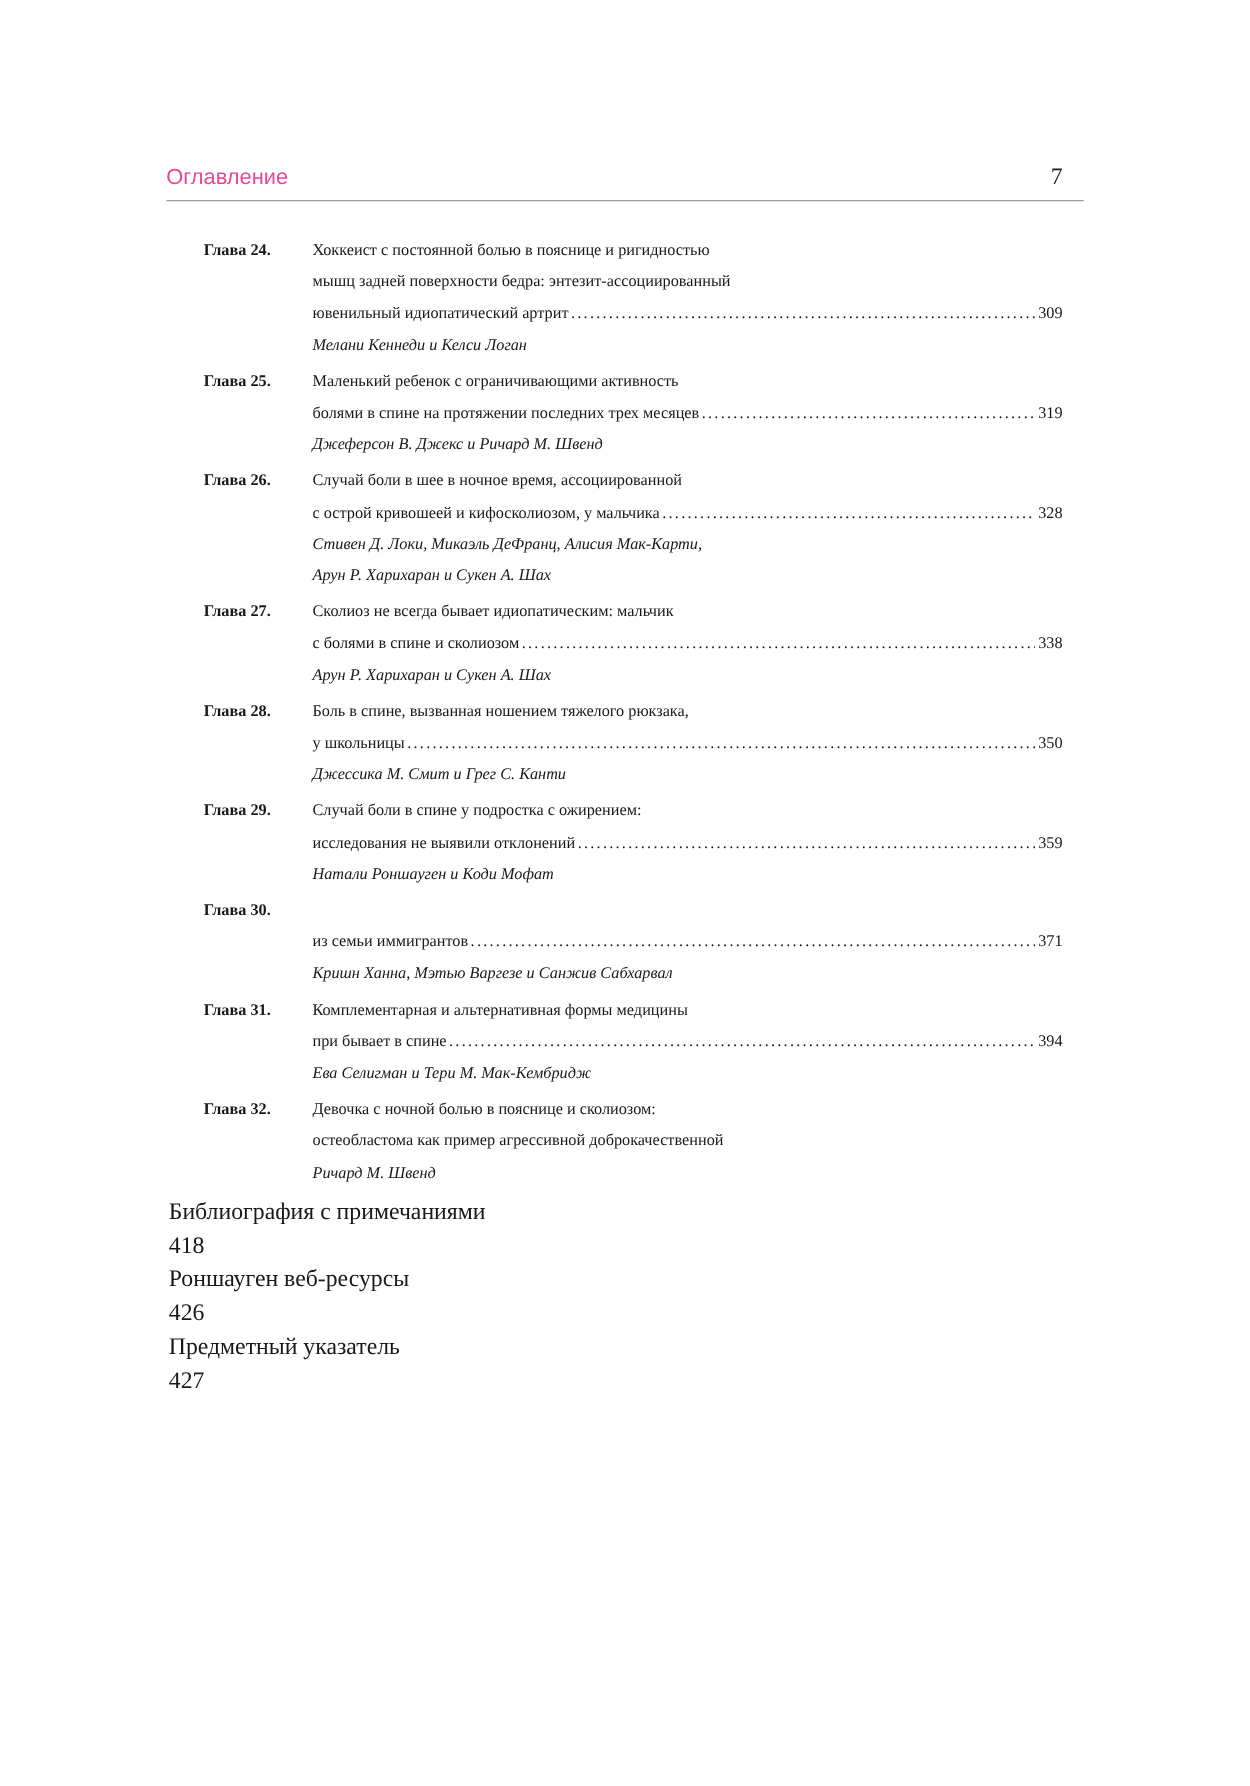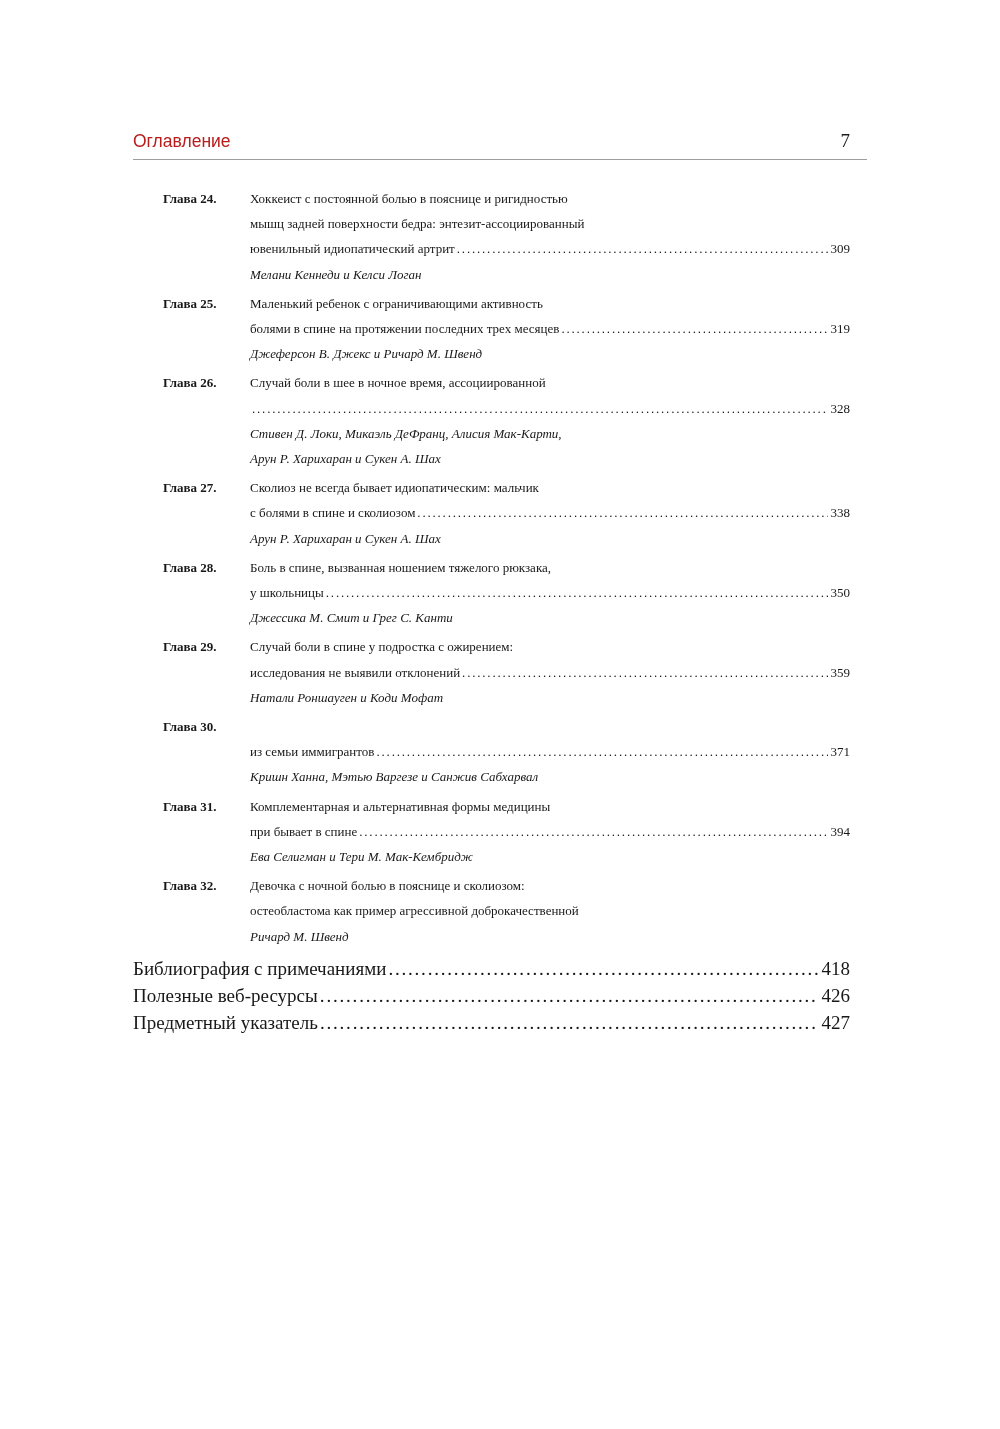--- a/index.html
+++ b/index.html
@@ -21,21 +21,21 @@
     display: flex;
     justify-content: space-between;
     align-items: baseline;
     padding-right: 17px;
     line-height: 22px;
     margin-bottom: 7px;
   }
   .header-title {
     font-family: "Liberation Sans", sans-serif;
     font-size: 17.5px;
-    color: #b91c1c;
+    color: #ec4899;
   }
   .header-page { font-size: 19px; color: #1d1d1d; }
   .rule { height: 1px; background: #9e9e9e; margin-bottom: 26px; }
   .toc { font-size: 13px; }
   .entry { margin-bottom: 4px; padding-left: 30px; padding-right: 17px; }
   .t-line {
     display: flex;
     align-items: baseline;
     line-height: 25.2px;
     white-space: nowrap;
@@ -60,20 +60,21 @@
     padding-left: 87px;
     line-height: 25.2px;
     white-space: nowrap;
   }
   .back-matter { margin-top: 6px; padding-right: 17px; font-size: 19px; }
   .bm-line {
     display: flex;
     align-items: baseline;
     line-height: 27px;
     white-space: nowrap;
+    flex-direction: column;
   }
 </style>
 </head>
 <body>
 
 <div class="page">
 
   <div class="header">
     <span class="header-title">Оглавление</span>
     <span class="header-page">7</span>
@@ -108,20 +109,21 @@
           <span class="page-num">319</span>
         </div>
         <div class="authors">Джеферсон В. Джекс и Ричард М. Швенд</div>
       </div>
       <div class="entry">
         <div class="t-line">
           <span class="chap-label">Глава 26.</span>
           <span class="t-text">Случай боли в шее в ночное время, ассоциированной</span>
         </div>
         <div class="t-line cont">
+          <span class="t-text">с острой кривошеей и кифосколиозом, у мальчика</span>
           <span class="leader"></span>
           <span class="page-num">328</span>
         </div>
         <div class="authors">Стивен Д. Локи, Микаэль ДеФранц, Алисия Мак-Карти,</div>
         <div class="authors">Арун Р. Харихаран и Сукен А. Шах</div>
       </div>
       <div class="entry">
         <div class="t-line">
           <span class="chap-label">Глава 27.</span>
           <span class="t-text">Сколиоз не всегда бывает идиопатическим:  мальчик</span>
@@ -192,21 +194,21 @@
       </div>
     </div>
 
   <div class="back-matter" id="back-matter">
       <div class="bm-line">
         <span class="t-text">Библиография с примечаниями</span>
         <span class="leader"></span>
         <span class="page-num">418</span>
       </div>
       <div class="bm-line">
-        <span class="t-text">Полезные веб-ресурсы</span>
+        <span class="t-text">Роншауген веб-ресурсы</span>
         <span class="leader"></span>
         <span class="page-num">426</span>
       </div>
       <div class="bm-line">
         <span class="t-text">Предметный указатель</span>
         <span class="leader"></span>
         <span class="page-num">427</span>
       </div>
     </div>
 

